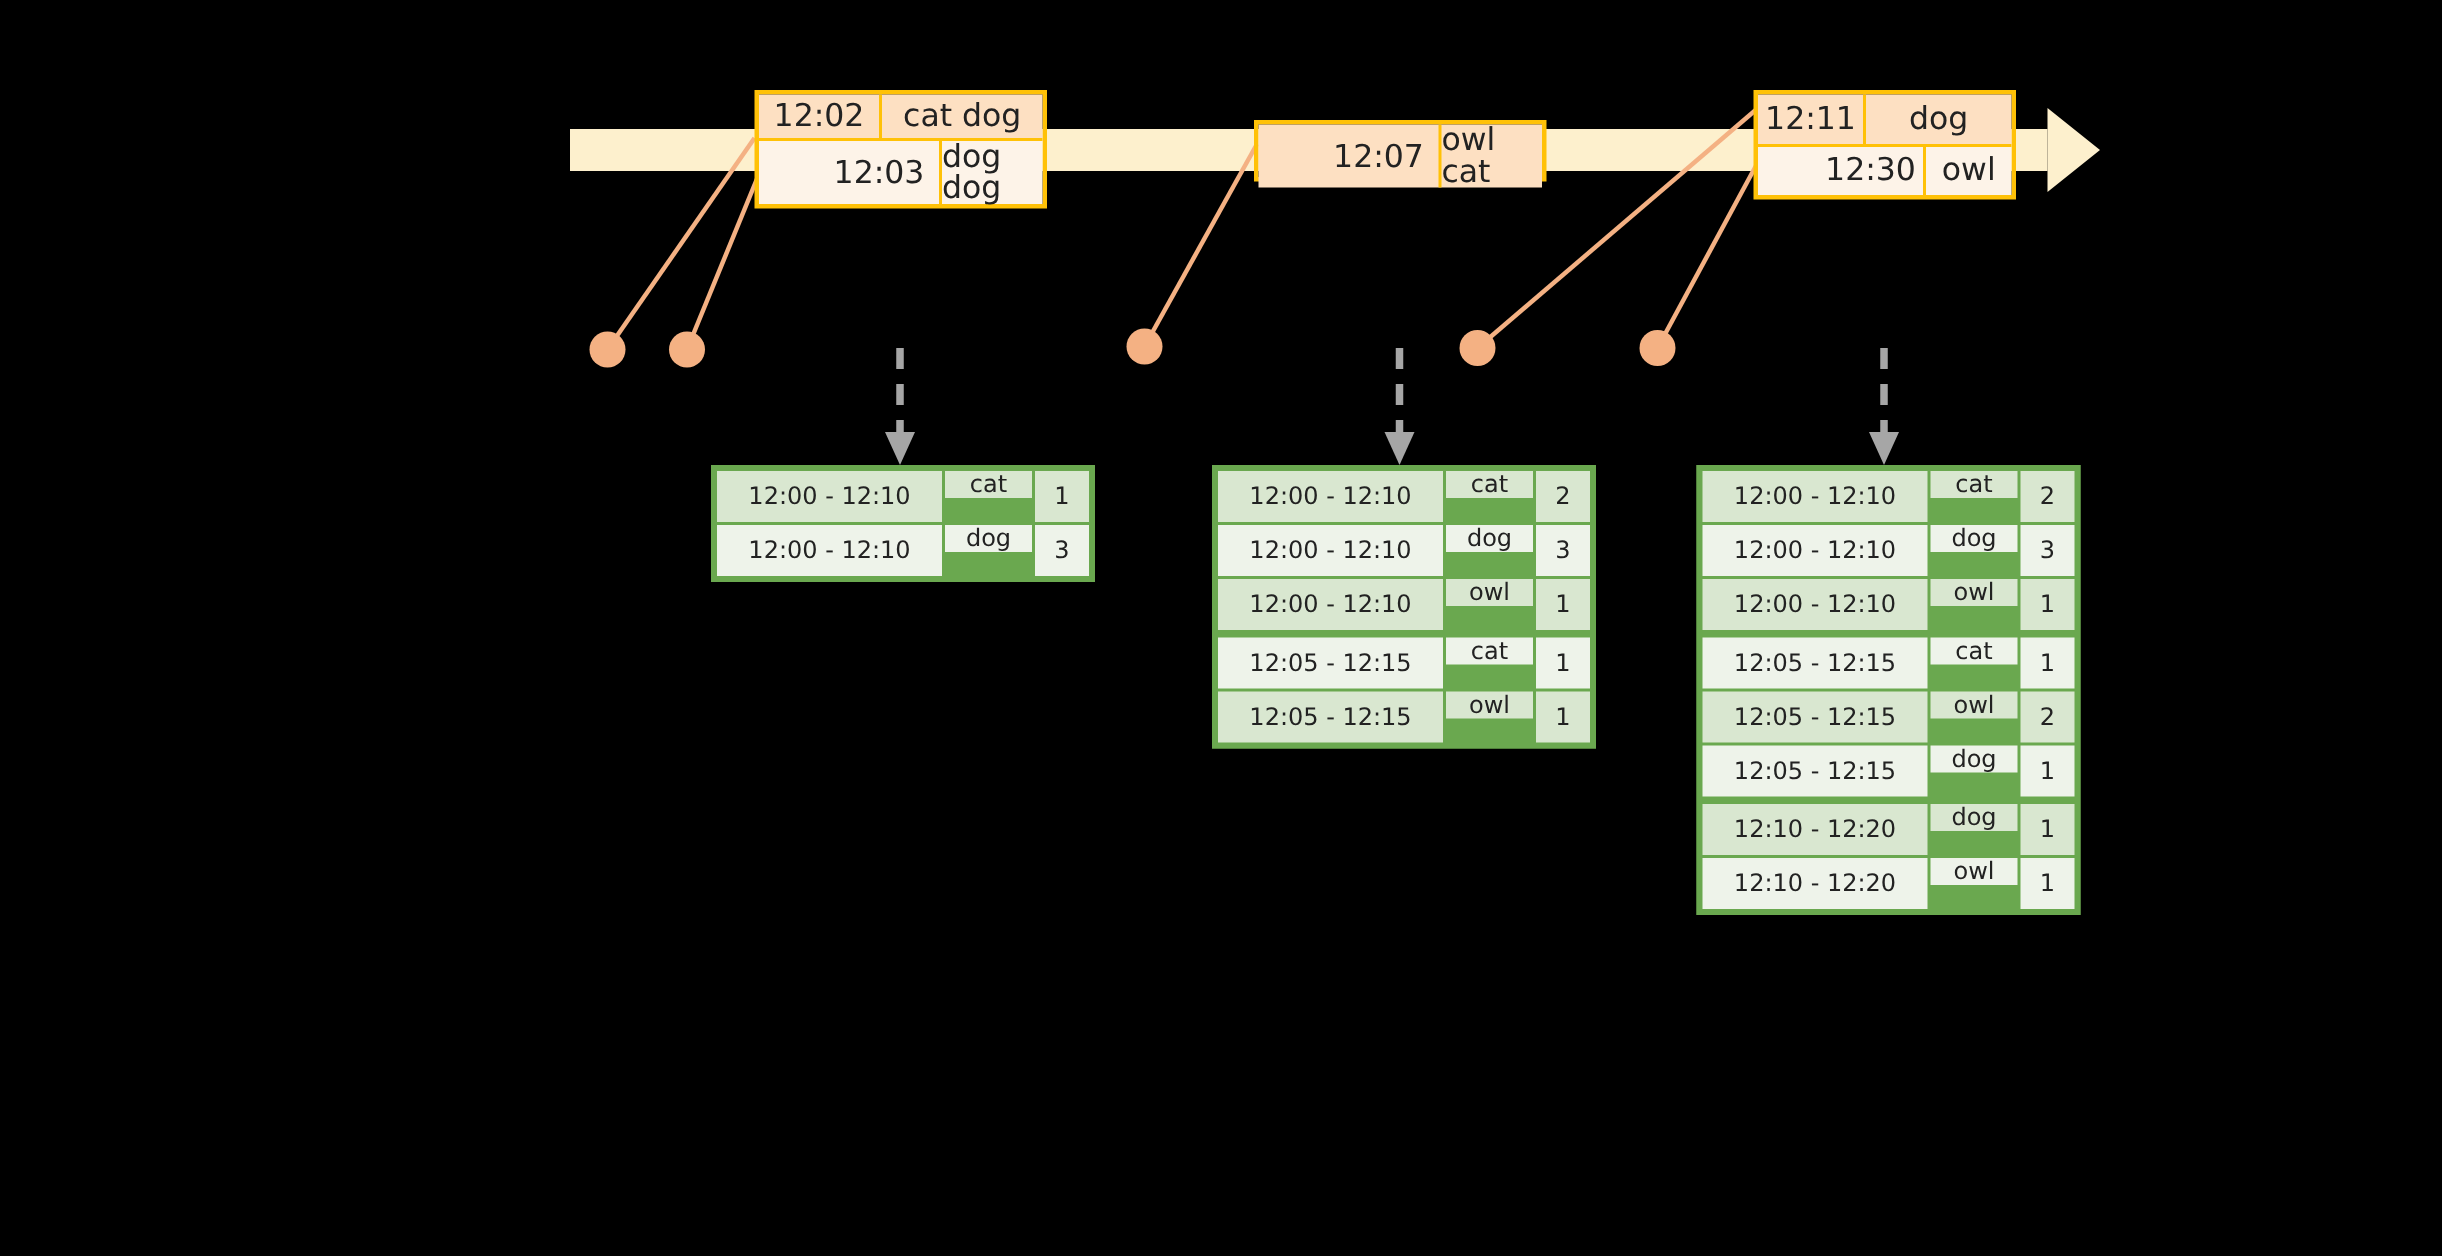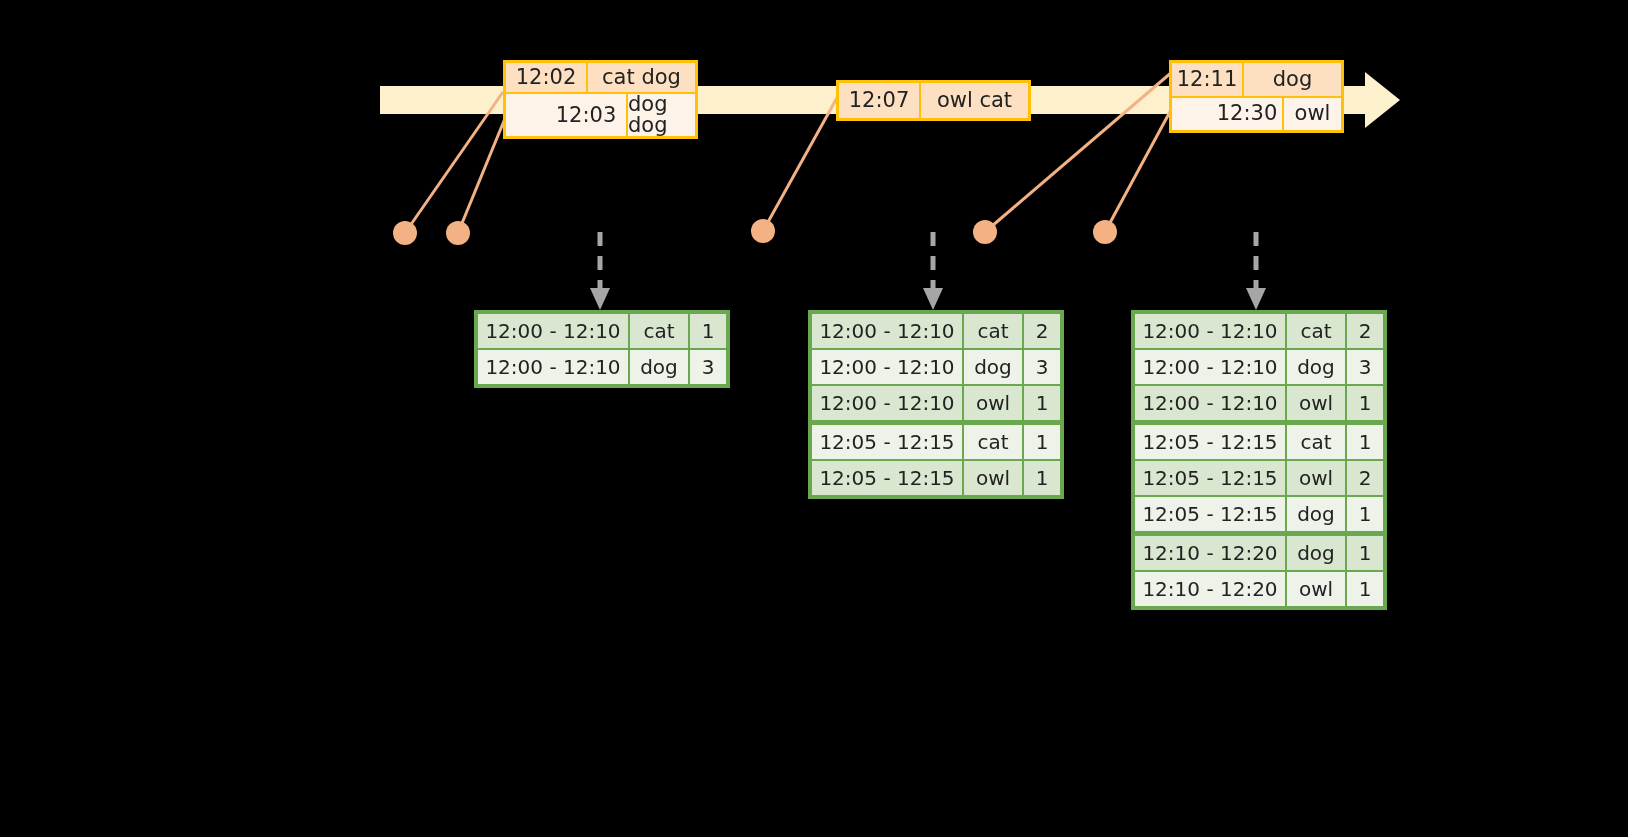--- a/index.html
+++ b/index.html
@@ -33,26 +33,26 @@
          pointer-events:none;}
 
   
   .darrow{position:absolute;}
 
   
   .rtable{position:absolute;border:4px solid #6aa84f;box-sizing:border-box;
           background:#6aa84f;display:flex;flex-direction:column;gap:2px;}
   .rrow{display:flex;gap:2px;}
   .rrow .c{display:flex;align-items:center;justify-content:center;
-           box-sizing:border-box;font-size:20px;color:#222;line-height:1;}
+           box-sizing:border-box;font-size:16px;color:#222;line-height:1;}
   .r-dark .c{background:#d9e7d0;}
   .r-light .c{background:#eef3ea;}
   .rrow.sep{margin-top:3px;}
   .c-range{width:150px;height:34px;}
-  .c-word{width:58px;height:34px;}
+  .c-word{width:58px;height:18px;}
   .c-num{width:36px;height:34px;}
 </style>
 </head>
 <body>
 
 <div id="stage">
 
   <div class="tl-bar" style="left:380px;top:86px;width:985px;height:28px;"></div>
   <div class="tl-arrowhead" style="left:1365px;top:72px;"></div>
 
@@ -80,21 +80,21 @@
           <span class="evtext">12:03</span>
         </div>
       <div class="w">
           <span class="evtext">dog dog</span>
         </div>
     </div>
   </div>
 
   <div class="evbox" style="left:836px;top:80px;width:195px;height:41px;">
     <div class="evrow ev-dark">
-      <div class="t" style="width:82px;">
+      <div class="t" style="width:82px;margin-left:40px;">
           <span class="evtext">12:07</span>
         </div>
       <div class="w">
           <span class="evtext">owl cat</span>
         </div>
     </div>
   </div>
 
   <div class="evbox" style="left:1169px;top:60px;width:175px;height:73px;">
     <div class="evrow ev-dark">

